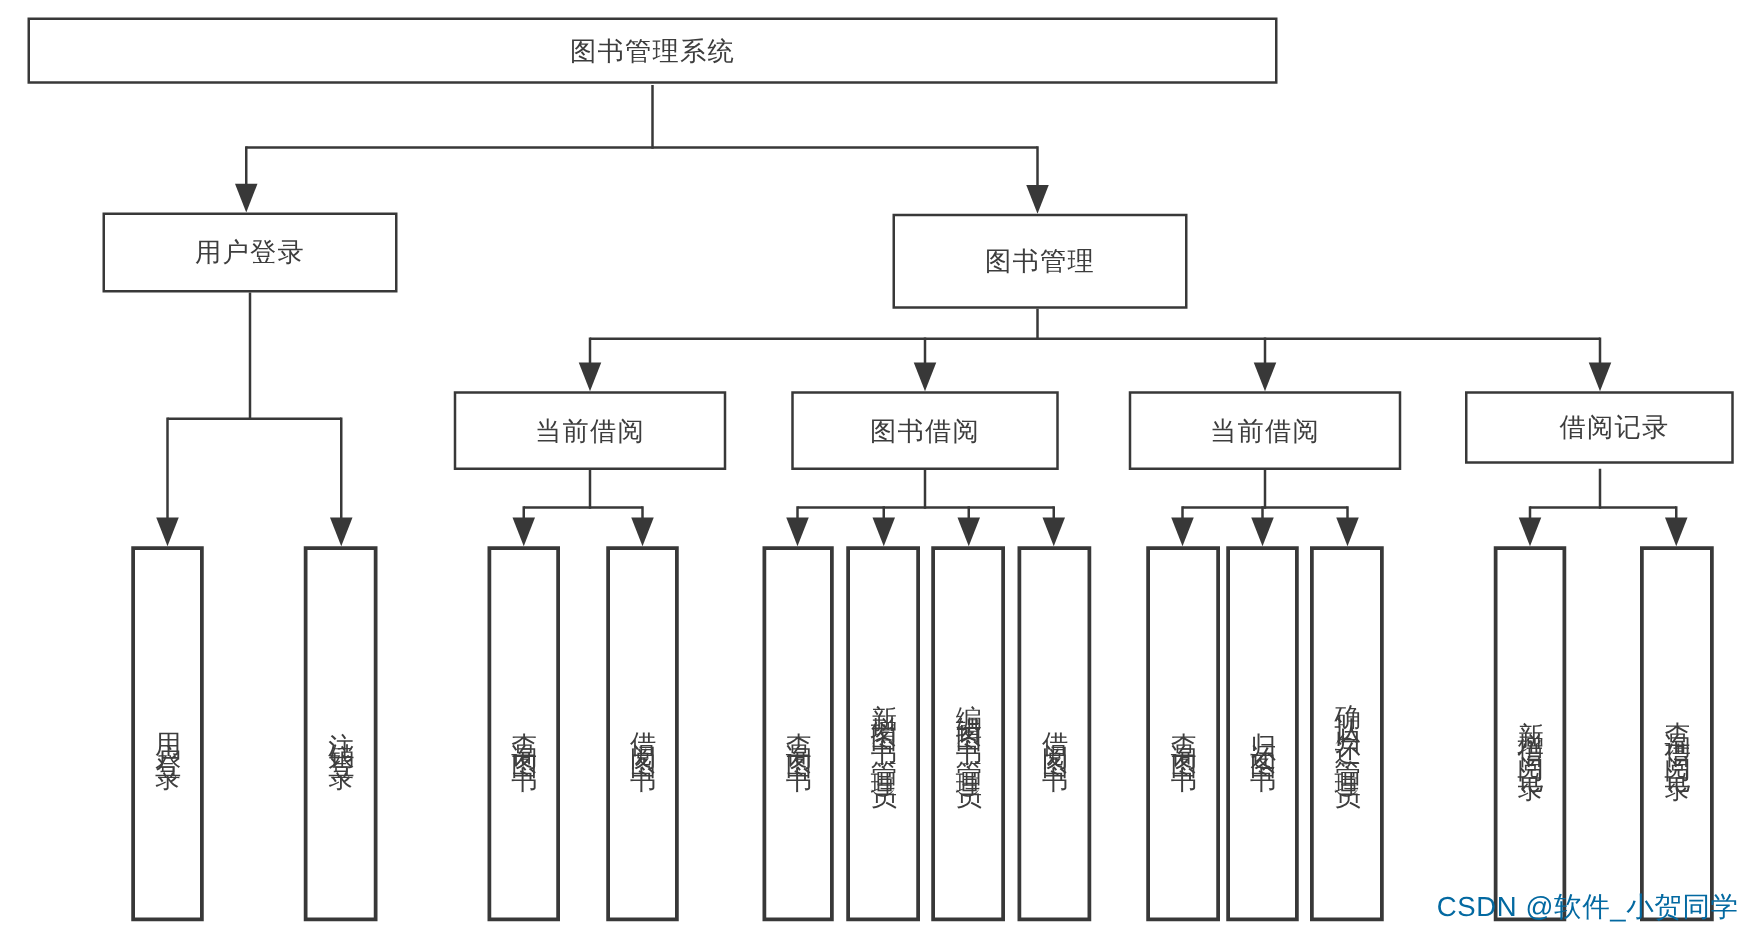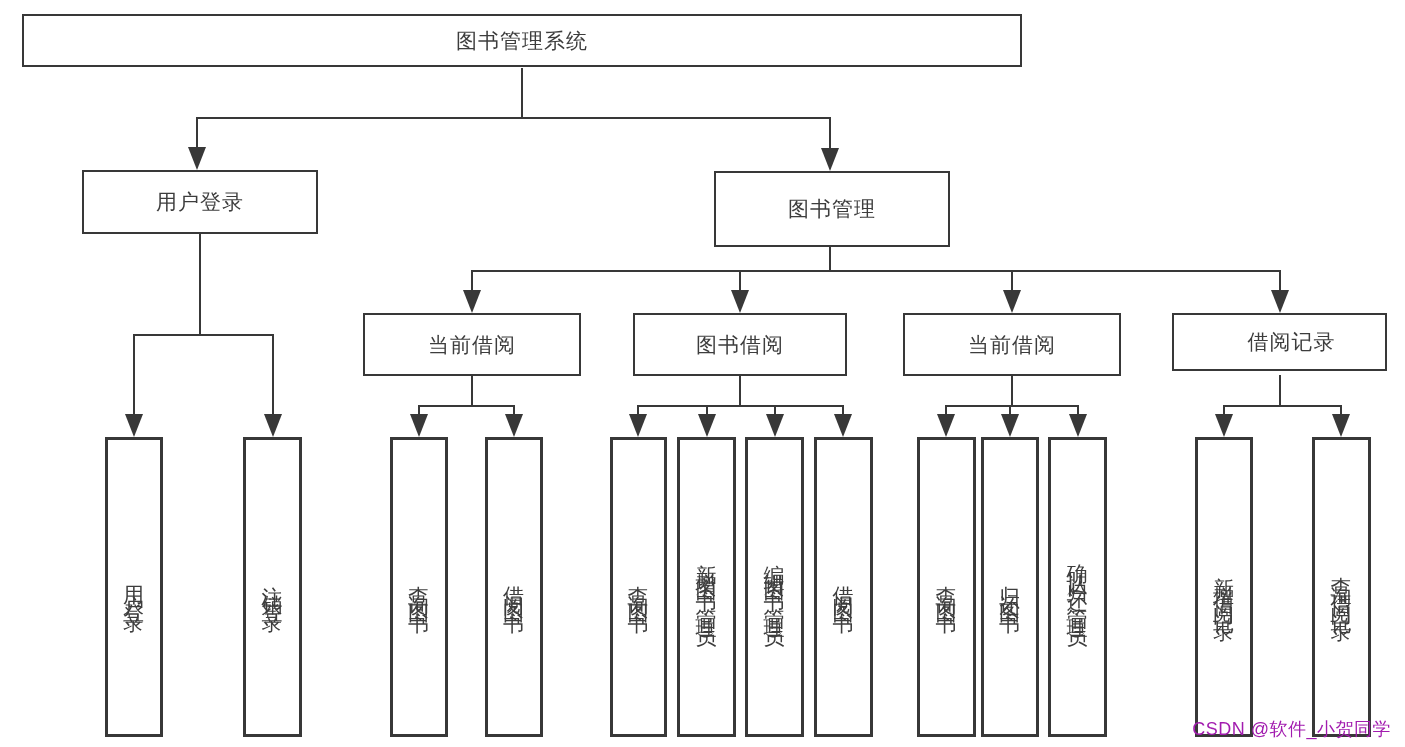--- a/index.html
+++ b/index.html
@@ -45,22 +45,22 @@
     text-orientation: mixed;
     font-size: 21px;
     line-height: 1;
     letter-spacing: 9px;
     white-space: nowrap;
   }
   .watermark {
     position: absolute;
     right: 14px;
     bottom: 6px;
-    font-size: 18px;
-    color: #a21caf;
+    font-size: 22px;
+    color: #0369a1;
     letter-spacing: 0.5px;
     white-space: nowrap;
     z-index: 5;
   }
 </style>
 </head>
 <body>
 
 <div class="canvas">
 

